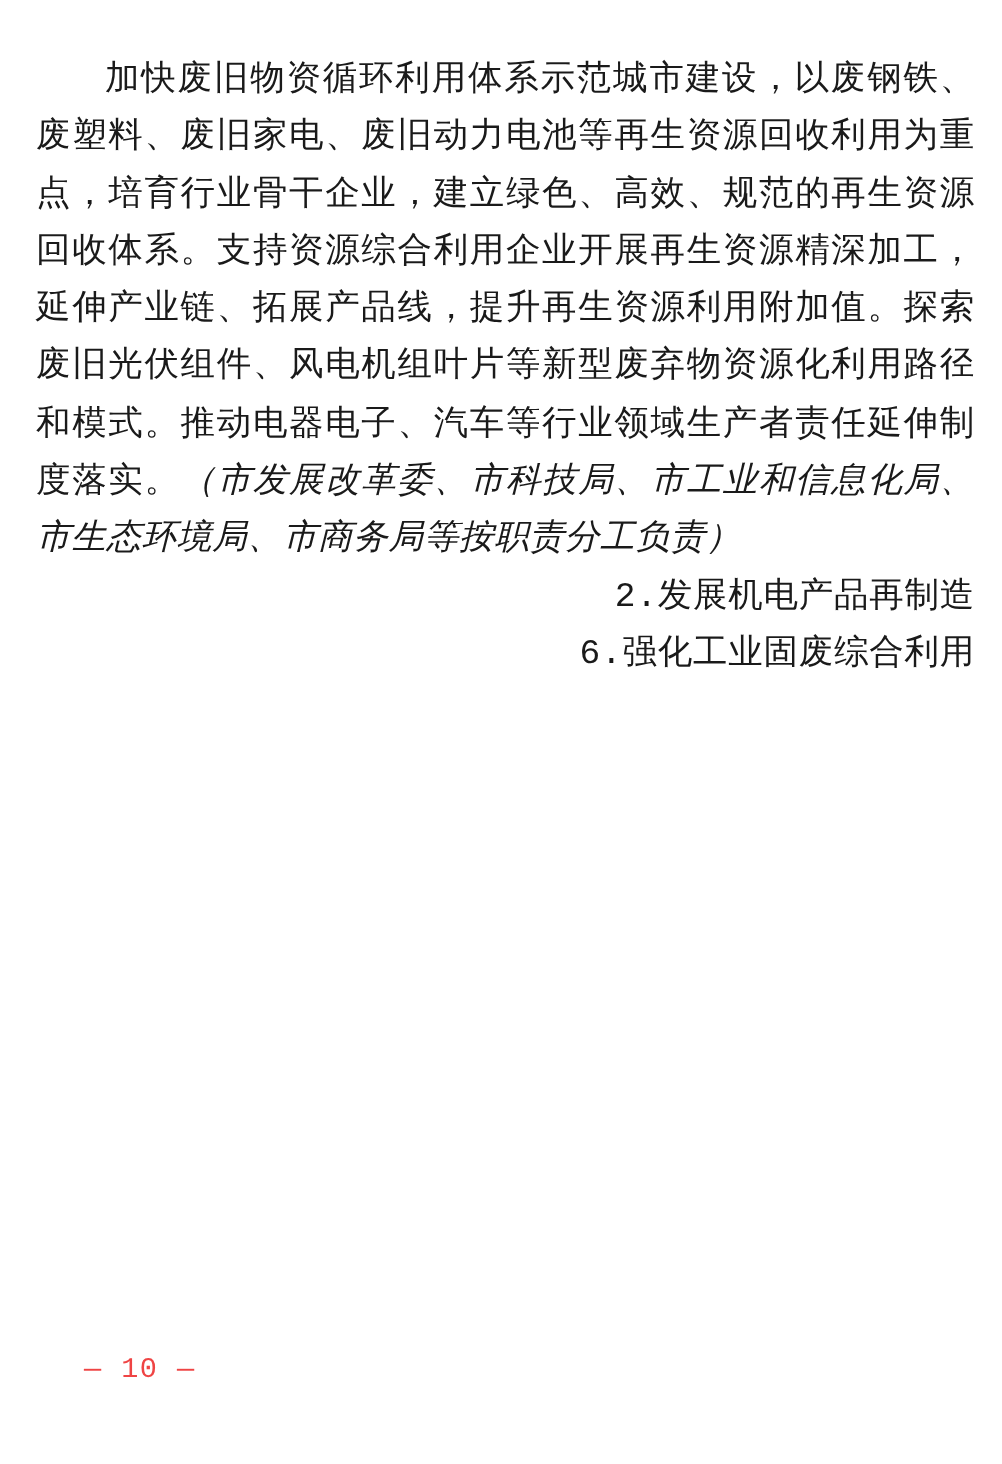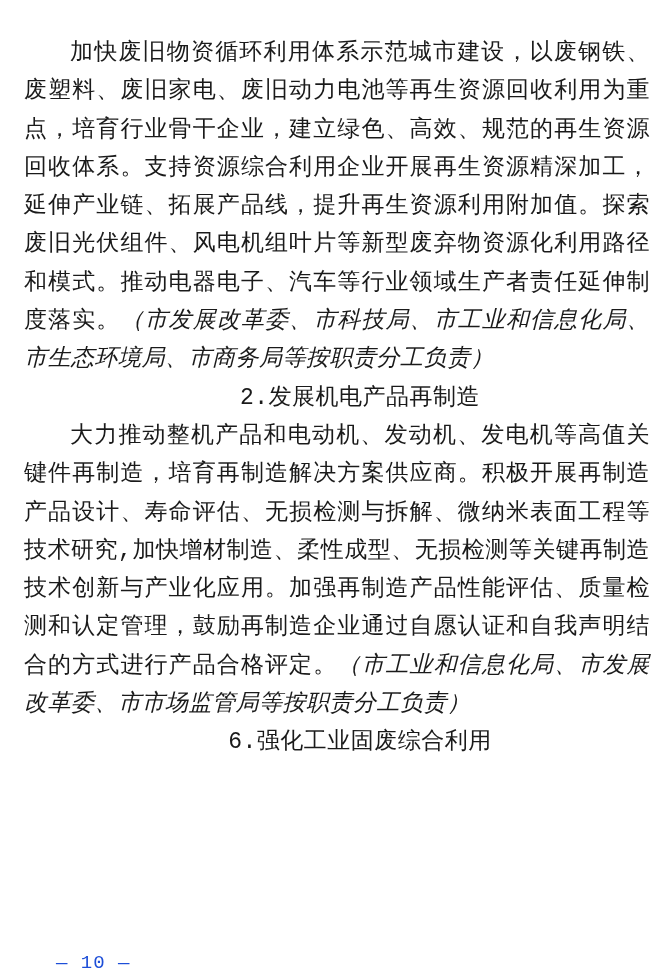--- a/index.html
+++ b/index.html
@@ -26,46 +26,45 @@
     text-align: justify;
     text-justify: inter-ideograph;
     letter-spacing: 0.5px;
   }
   .para {
     margin: 0;
     padding: 0;
     text-indent: 2em;
   }
   .para.heading {
-    text-align: center;
+    text-align: right;
   }
   .attribution {
     font-style: italic;
   }
   .page-footer {
     position: absolute;
     left: 56px;
-    top: 952px;
+    top: 902px;
     font-size: 19px;
     letter-spacing: 1px;
-    color: #1d4ed8;
+    color: #ef4444;
     white-space: pre;
   }
 </style>
 </head>
 <body>
 
 <div class="page">
   <div class="body-text">
 
     <p class="para"><span>加快废旧物资循环利用体系示范城市建设，以废钢铁、废塑料、废旧家电、废旧动力电池等再生资源回收利用为重点，培育行业骨干企业，建立绿色、高效、规范的再生资源回收体系。支持资源综合利用企业开展再生资源精深加工，延伸产业链、拓展产品线，提升再生资源利用附加值。探索废旧光伏组件、风电机组叶片等新型废弃物资源化利用路径和模式。推动电器电子、汽车等行业领域生产者责任延伸制度落实。</span><span class="attribution">（市发展改革委、市科技局、市工业和信息化局、市生态环境局、市商务局等按职责分工负责）</span></p>
 
     <p class="para heading">2.发展机电产品再制造</p>
 
-    <p class="para"><span>大力推动整机产品和电动机、发动机、发电机等高值关键件再制造，培育再制造解决方案供应商。积极开展再制造产品设计、寿命评估、无损检测与拆解、微纳米表面工程等技术研究,加快增材制造、柔性成型、无损检测等关键再制造技术创新与产业化应用。加强再制造产品性能评估、质量检测和认定管理，鼓励再制造企业通过自愿认证和自我声明结合的方式进行产品合格评定。</span><span class="attribution">（市工业和信息化局、市发展改革委、市市场监管局等按职责分工负责）</span></p>
 
     <p class="para heading">6.强化工业固废综合利用</p>
 
 
   </div>
 
   <div class="page-footer">— 10 —</div>
 </div>
 
 </body></html>

